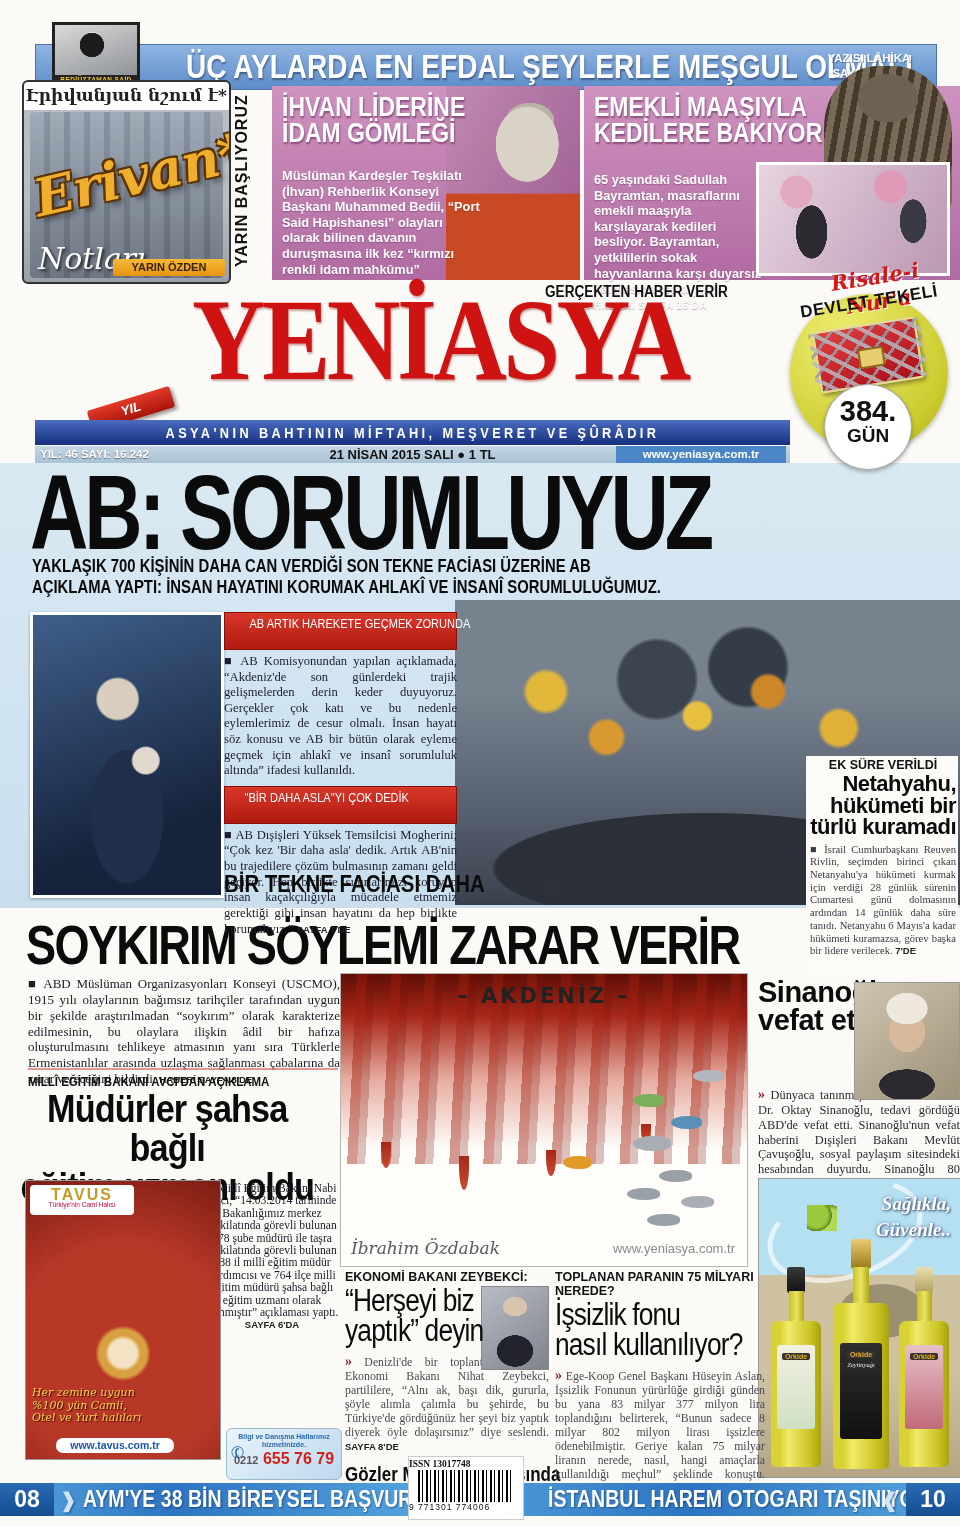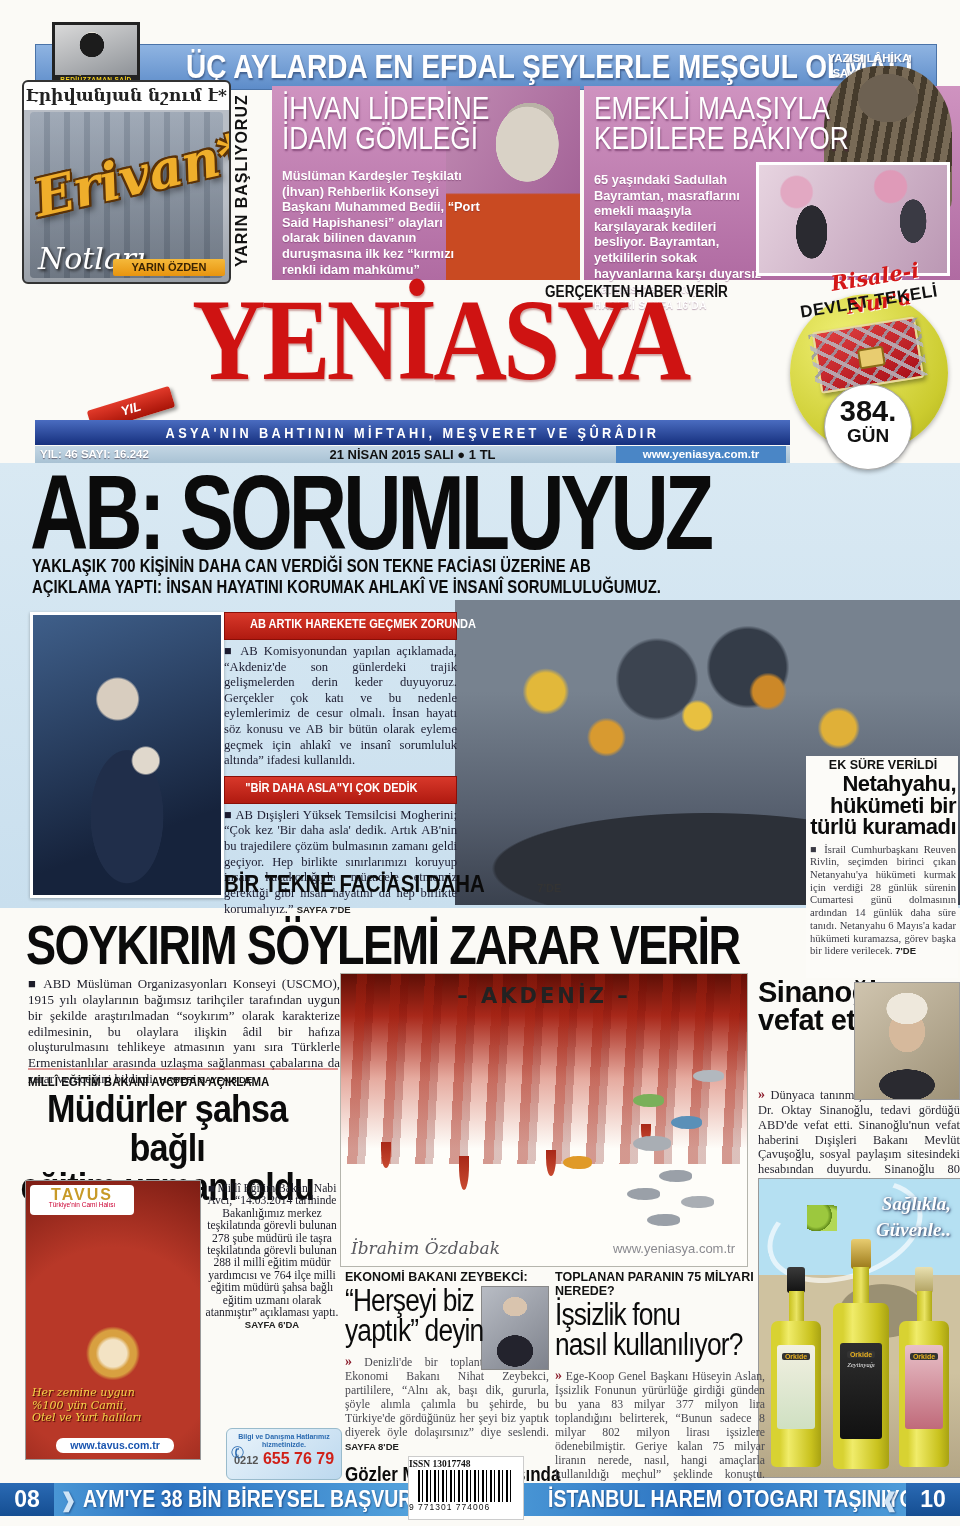--- a/index.html
+++ b/index.html
@@ -19,21 +19,21 @@
   .erivan-arm{left:0;top:3px;width:100%;text-align:center;font-size:17px;font-weight:bold;color:#222;font-family:"DejaVu Serif",serif;}
   .erivan-building{left:6px;top:30px;width:193px;height:166px;background:repeating-linear-gradient(90deg,#c6ccd4 0 14px,#aab2bc 14px 20px),linear-gradient(#cfd5dd,#8e959e);background-blend-mode:multiply;border-radius:4px;}
   .erivan-title{left:8px;top:62px;font-family:"DejaVu Serif",serif;font-style:italic;font-weight:bold;font-size:52px;color:#efae2b;transform:rotate(-13deg);text-shadow:2px 2px 0 #5a3208,-2px -2px 0 #5a3208,2px -2px 0 #5a3208,-2px 2px 0 #5a3208,4px 5px 6px rgba(0,0,0,.5);}
   .erivan-sub{left:14px;bottom:6px;font-family:"DejaVu Serif",serif;font-style:italic;font-size:30px;color:#fff;text-shadow:2px 2px 3px #222;}
   .erivan-author{right:4px;bottom:6px;width:112px;height:17px;background:linear-gradient(#f5b93a,#e8940f);text-align:center;font-size:11px;font-weight:bold;color:#3a2404;line-height:17px;border-radius:2px;}
   .erivan-side{left:233px;top:80px;height:202px;width:26px;writing-mode:vertical-rl;transform:rotate(180deg);text-align:center;font-size:16px;font-weight:bold;color:#111;letter-spacing:1px;}
   
   .pbox{background:linear-gradient(180deg,#cf93c0,#b06ba2);overflow:hidden;}
   .pbox1{left:272px;top:86px;width:308px;height:194px;}
   .pbox2{left:584px;top:86px;width:376px;height:194px;}
-  .phl{font-size:31px;font-weight:normal;color:#fff;line-height:.98;text-shadow:1px 2px 2px rgba(80,20,70,.5);}
+  .phl{font-size:27px;font-weight:bold;color:#fff;line-height:.98;text-shadow:1px 2px 2px rgba(80,20,70,.5);}
   .pbody{font-size:12.8px;color:#fff;line-height:1.22;font-weight:bold;text-shadow:0 1px 1px rgba(80,20,70,.35);}
   .pref{font-size:10px;font-weight:bold;color:#fff;letter-spacing:.5px;}
   .ihvan-photo{right:-6px;top:0;width:140px;height:194px;background:radial-gradient(ellipse 52px 62px at 58% 30%,#d9d2c6 60%,transparent 61%),radial-gradient(ellipse 40px 30px at 60% 18%,#b9b2a6 60%,transparent 61%),linear-gradient(transparent 55%,#c94a22 56%),linear-gradient(120deg,#c08ab2,#9c5890);}
   .cat-photo{right:8px;top:-20px;width:128px;height:146px;background:radial-gradient(ellipse 50px 40px at 50% 22%,#6d6152 60%,transparent 61%),repeating-linear-gradient(100deg,#786a56 0 7px,#453b2c 7px 13px);border-radius:42% 46% 8% 8%;}
   .emekli-inset{right:10px;top:76px;width:188px;height:108px;border:3px solid #fff;background:radial-gradient(circle at 20% 25%,#e2a8c2 9%,transparent 10%),radial-gradient(circle at 70% 20%,#df9ab8 10%,transparent 11%),radial-gradient(ellipse 26px 44px at 28% 62%,#2a2a30 60%,transparent 61%),radial-gradient(ellipse 22px 36px at 82% 52%,#3a3a44 60%,transparent 61%),linear-gradient(120deg,#e7d4e0,#bb98b4);}
   
   .tagline{left:545px;top:283px;font-size:16px;font-weight:bold;color:#111;}
   .logo46{left:35px;top:290px;font-size:118px;font-weight:bold;color:#d7d7da;letter-spacing:-10px;text-shadow:2px 2px 0 #fff,5px 5px 0 #9a9aa0,8px 8px 6px #55555c;}
   .logo46-ribbon{left:88px;top:398px;width:86px;height:22px;background:linear-gradient(#e23a2a,#a81408);transform:rotate(-17deg);color:#fff;font-style:italic;font-weight:bold;font-size:13px;text-align:center;line-height:22px;border-radius:3px;box-shadow:2px 3px 4px rgba(0,0,0,.4);}
   .mast-title{left:192px;top:282px;font-family:"Liberation Serif",serif;font-weight:bold;font-size:116px;color:#cf1312;letter-spacing:-4px;line-height:1;transform:scaleX(.88);transform-origin:0 50%;white-space:nowrap;text-shadow:1px 2px 2px rgba(120,10,10,.35);}
@@ -55,39 +55,39 @@
   .badge-day .n{display:block;font-size:29px;font-weight:bold;color:#111;margin-top:12px;line-height:1;}
   .badge-day .g{display:block;font-size:19px;font-weight:bold;color:#111;line-height:1.1;}
   
   .mainbg{left:0;top:463px;width:960px;height:445px;background:linear-gradient(180deg,#d9e9f3,#c9dfee);}
   .lead-hl{left:30px;top:465px;font-size:101px;font-weight:bold;color:#0b0b0b;letter-spacing:-5px;line-height:.92;transform:scale(.8,1.04);transform-origin:0 0;white-space:nowrap;z-index:2;}
   .lead-sub{left:32px;top:556px;width:740px;font-size:17.5px;font-weight:bold;color:#0b0b0b;line-height:1.18;transform:scaleX(.85);transform-origin:0 0;z-index:2;}
   .boat-top{left:735px;top:463px;width:225px;height:152px;background:radial-gradient(circle at 30% 55%,#e8b93a 6%,transparent 7%),radial-gradient(circle at 62% 60%,#d87828 6%,transparent 7%),radial-gradient(circle at 45% 35%,#casadd 0,transparent 0),linear-gradient(180deg,#8d99a9,#5a6474);}
   .boat-photo{left:455px;top:600px;width:505px;height:305px;background:radial-gradient(circle at 18% 30%,#e2b83a 4%,transparent 5%),radial-gradient(circle at 30% 45%,#d89a30 4%,transparent 5%),radial-gradient(circle at 48% 38%,#e8c040 4%,transparent 5%),radial-gradient(circle at 62% 30%,#cc8828 4%,transparent 5%),radial-gradient(circle at 76% 42%,#e0b038 4%,transparent 5%),radial-gradient(circle at 40% 26%,#3c4450 10%,transparent 11%),radial-gradient(circle at 58% 22%,#343c48 10%,transparent 11%),radial-gradient(ellipse 70% 30% at 50% 88%,#2c3038 60%,transparent 61%),linear-gradient(180deg,#77828f 0 30%,#565f6e 70%,#3a414e);}
   .rescue-photo{left:30px;top:612px;width:188px;height:280px;border:3px solid #fff;background:radial-gradient(circle at 45% 30%,#d8cdbf 9%,transparent 10%),radial-gradient(circle at 60% 52%,#e0d8cc 7%,transparent 8%),radial-gradient(ellipse 60px 110px at 50% 72%,#202e4a 60%,transparent 61%),linear-gradient(160deg,#3f5f8a,#16233c 75%);box-shadow:0 1px 3px rgba(0,0,0,.3);}
   .midcol{left:224px;top:612px;width:233px;z-index:2;}
-  .redband{background:linear-gradient(180deg,#d8382a,#b01a10);border:1px solid #8a0f08;color:#fff;font-weight:bold;font-size:13.5px;padding:3px 5px 8px;}
+  .redband{background:linear-gradient(180deg,#d8382a,#b01a10);border:1px solid #8a0f08;color:#fff;font-weight:normal;font-size:13.5px;padding:3px 5px 18px;}
   .boxbody{font-family:"Liberation Serif",serif;font-size:12.6px;color:#1c1c30;line-height:1.24;text-align:justify;margin-top:4px;}
   .sref{font-family:"Liberation Sans",sans-serif;font-size:9.5px;font-weight:bold;color:#222;}
   .strap{left:224px;top:870px;z-index:2;font-size:24px;font-weight:bold;color:#0b0b0b;}
   .strap .r{font-size:11px;font-weight:bold;color:#333;}
   
   .neta{left:806px;top:756px;width:152px;height:222px;background:#fcfbf8;z-index:4;padding:2px 2px 0 4px;box-sizing:border-box;}
   .neta-k{font-size:12.5px;font-weight:bold;color:#111;text-align:center;}
   .neta-h{font-size:22px;font-weight:bold;color:#0b0b0b;line-height:.98;text-align:right;letter-spacing:-.5px;margin-top:1px;}
   .neta-b{font-family:"Liberation Serif",serif;font-size:10.6px;color:#3a3a44;line-height:1.2;text-align:justify;margin-top:6px;}
   
   .soy-hl{left:26px;top:912px;font-size:55px;font-weight:bold;color:#0b0b0b;letter-spacing:-2px;transform:scale(.82,1.02);transform-origin:0 0;white-space:nowrap;}
   .soy-b{left:28px;top:976px;width:312px;font-family:"Liberation Serif",serif;font-size:13px;color:#1c1c28;line-height:1.22;text-align:justify;}
   .rule1{left:28px;top:1068px;width:310px;height:2px;background:#c44;opacity:.55;}
   .mud-k{left:28px;top:1074px;font-size:13.5px;font-weight:bold;color:#111;}
   .mud-h{left:16px;top:1090px;width:336px;text-align:center;font-size:38px;font-weight:bold;color:#0b0b0b;line-height:1.02;letter-spacing:-1px;transform:scaleX(.9);transform-origin:0 0;}
   .mud-b{left:204px;top:1183px;width:136px;font-family:"Liberation Serif",serif;font-size:11.6px;color:#1c1c28;line-height:1.07;text-align:center;}
   
-  .tavus{left:25px;top:1180px;width:174px;height:278px;background:radial-gradient(circle at 50% 62%,#f3e3c4 7%,#d8a040 9% 12%,#b83828 14% 55%,#7c1d14 100%);border:1px solid #999;overflow:hidden;}
+  .tavus{left:25px;top:1180px;width:174px;height:278px;background:radial-gradient(circle at 50% 62%,#f3e3c4 7%,#d8a040 9% 12%,#b83828 14% 55%,#7c1d14 100%);border:1px solid #999;overflow:hidden;padding-left:20px;}
   .tavus-chip{left:4px;top:4px;width:104px;height:30px;background:#fff;border-radius:4px;text-align:center;}
   .tavus-brand{font-size:16px;font-weight:bold;color:#c79a28;letter-spacing:2px;line-height:20px;}
   .tavus-tag{display:block;font-size:6.5px;color:#c03;line-height:1;margin-top:-3px;}
   .tavus-cap{left:6px;bottom:34px;width:110px;font-family:"DejaVu Serif",serif;font-style:italic;font-size:11px;color:#f5d34a;line-height:1.15;text-shadow:1px 1px 1px #400;}
   .tavus-web{left:30px;bottom:6px;width:118px;height:15px;background:#fff;border-radius:7px;text-align:center;font-size:10.5px;font-weight:bold;color:#1a55b0;line-height:15px;}
   
   .phone{left:226px;top:1428px;width:114px;height:50px;background:linear-gradient(140deg,#eaf4fb,#bcd8ee);border:1px solid #9bc;border-radius:6px;text-align:center;overflow:hidden;}
   .phone-l{font-size:7px;color:#2a6ab0;font-weight:bold;line-height:1.2;display:block;margin-top:4px;}
   .phone-n{font-size:16px;font-weight:bold;color:#d02018;line-height:1.1;}
   .phone-a{font-size:11px;color:#555;font-weight:bold;}

